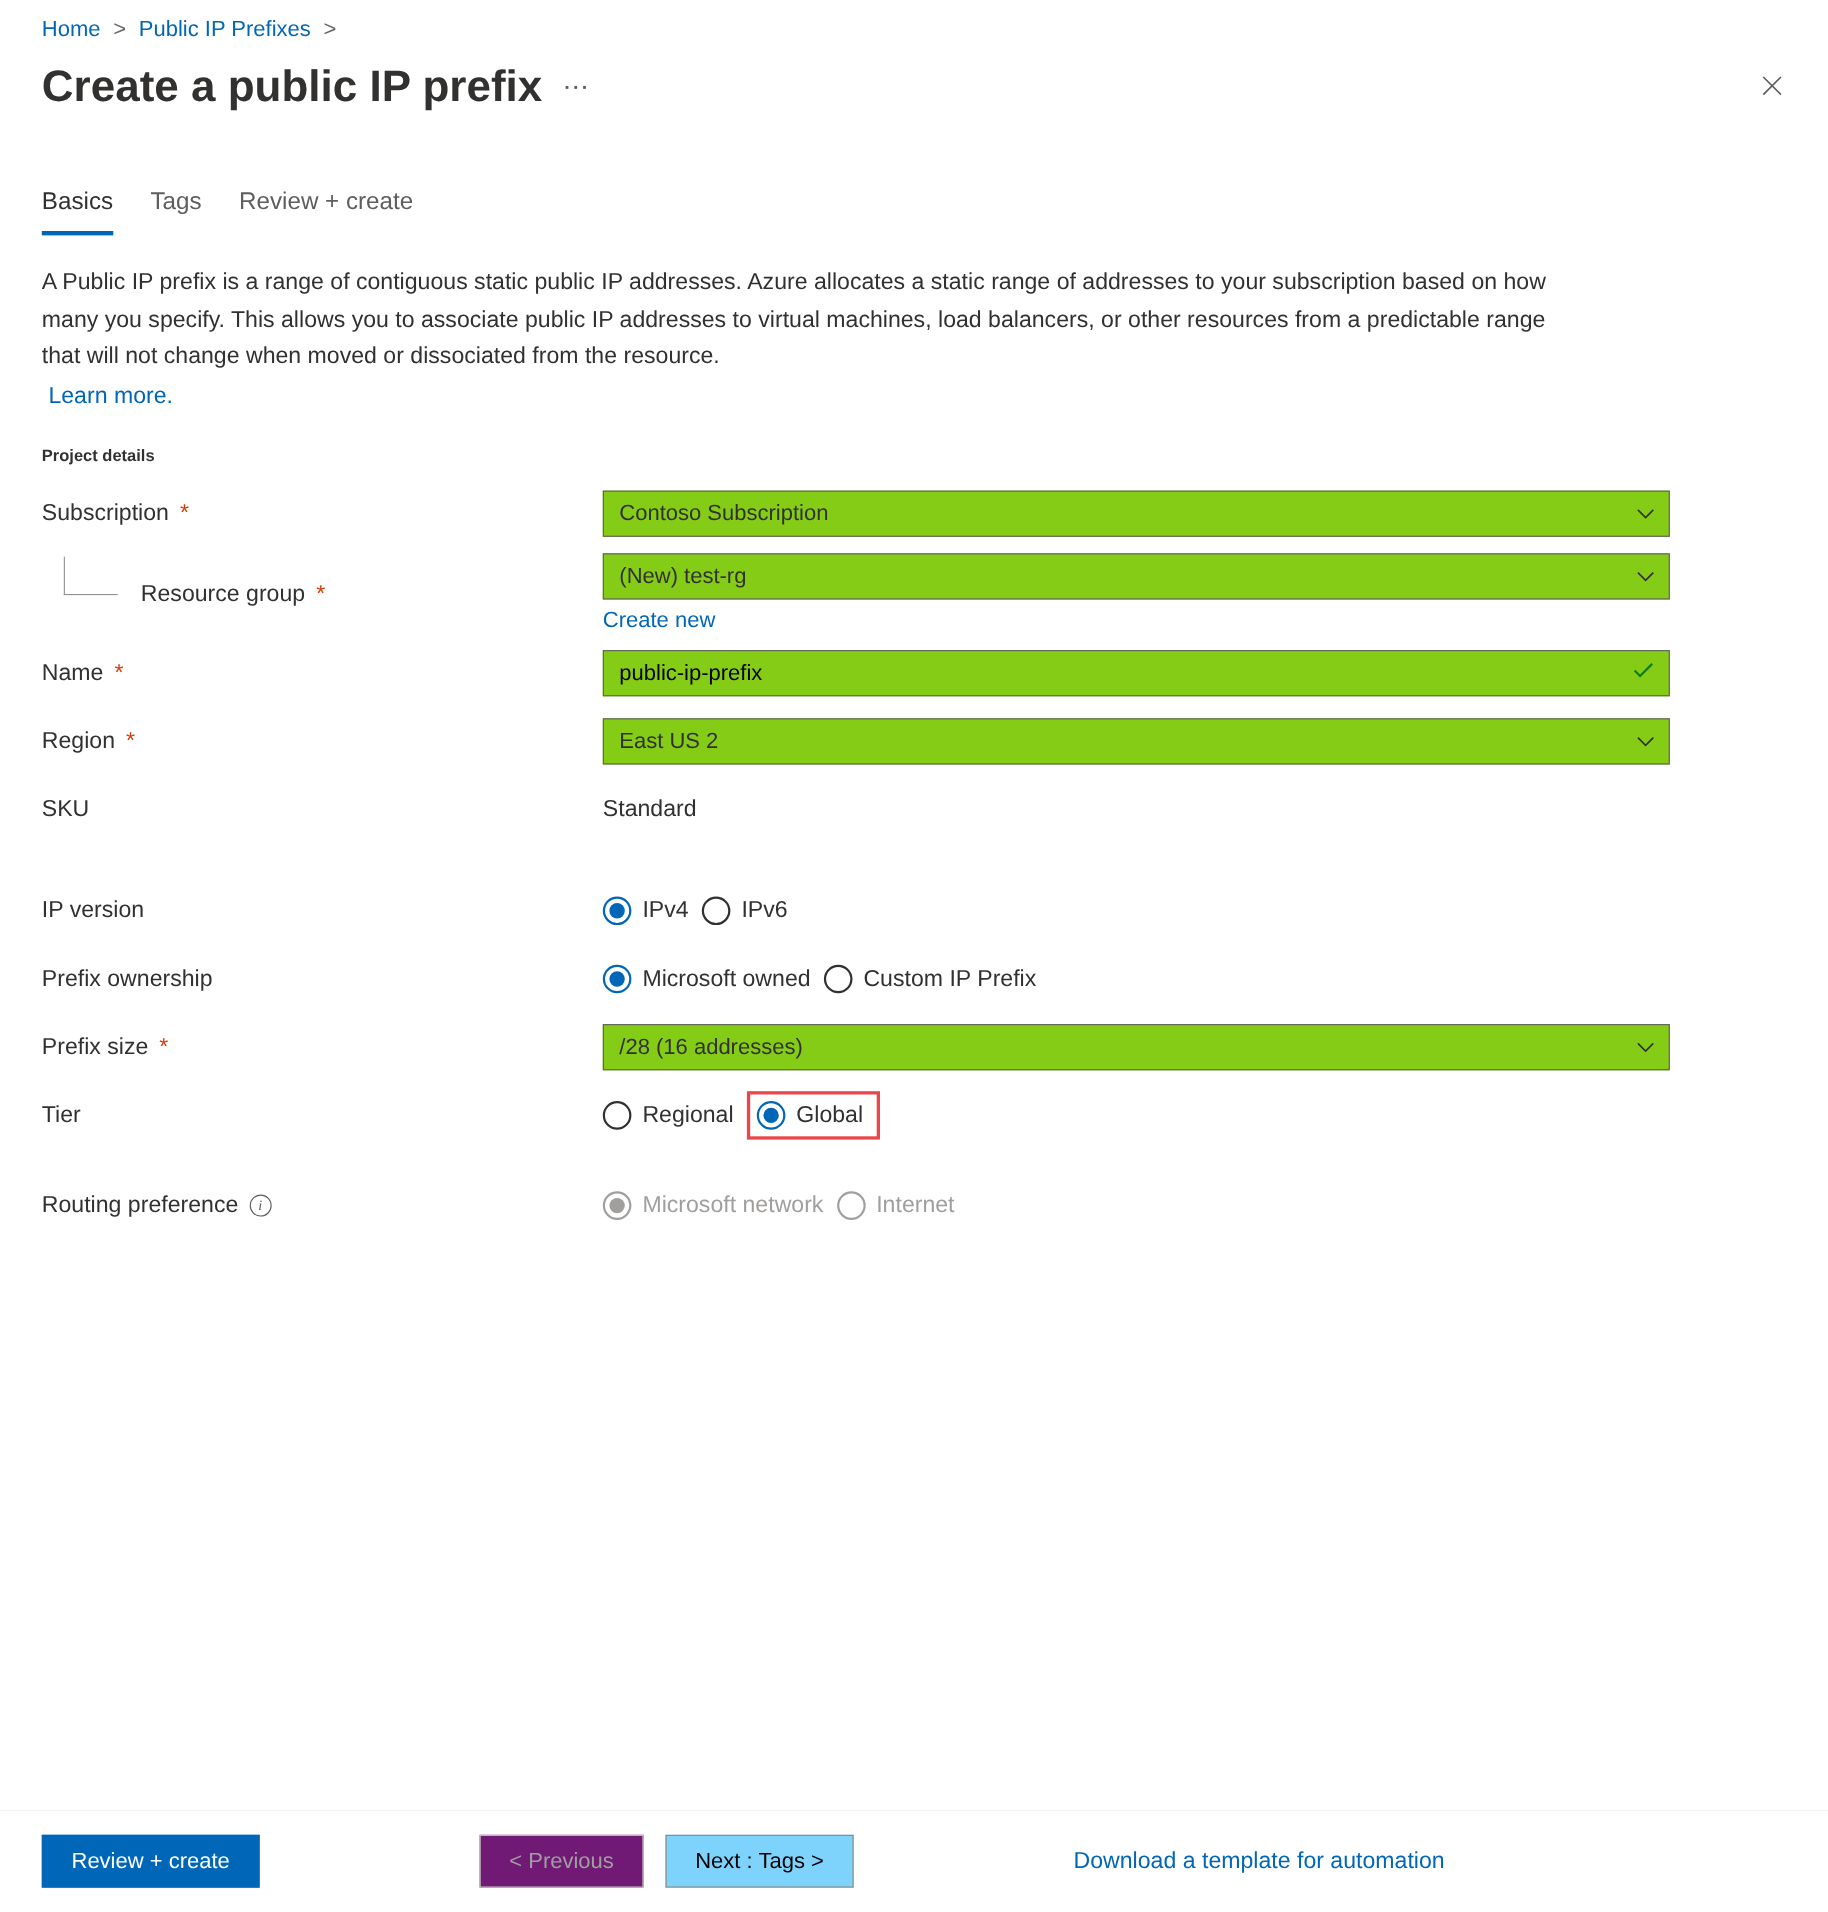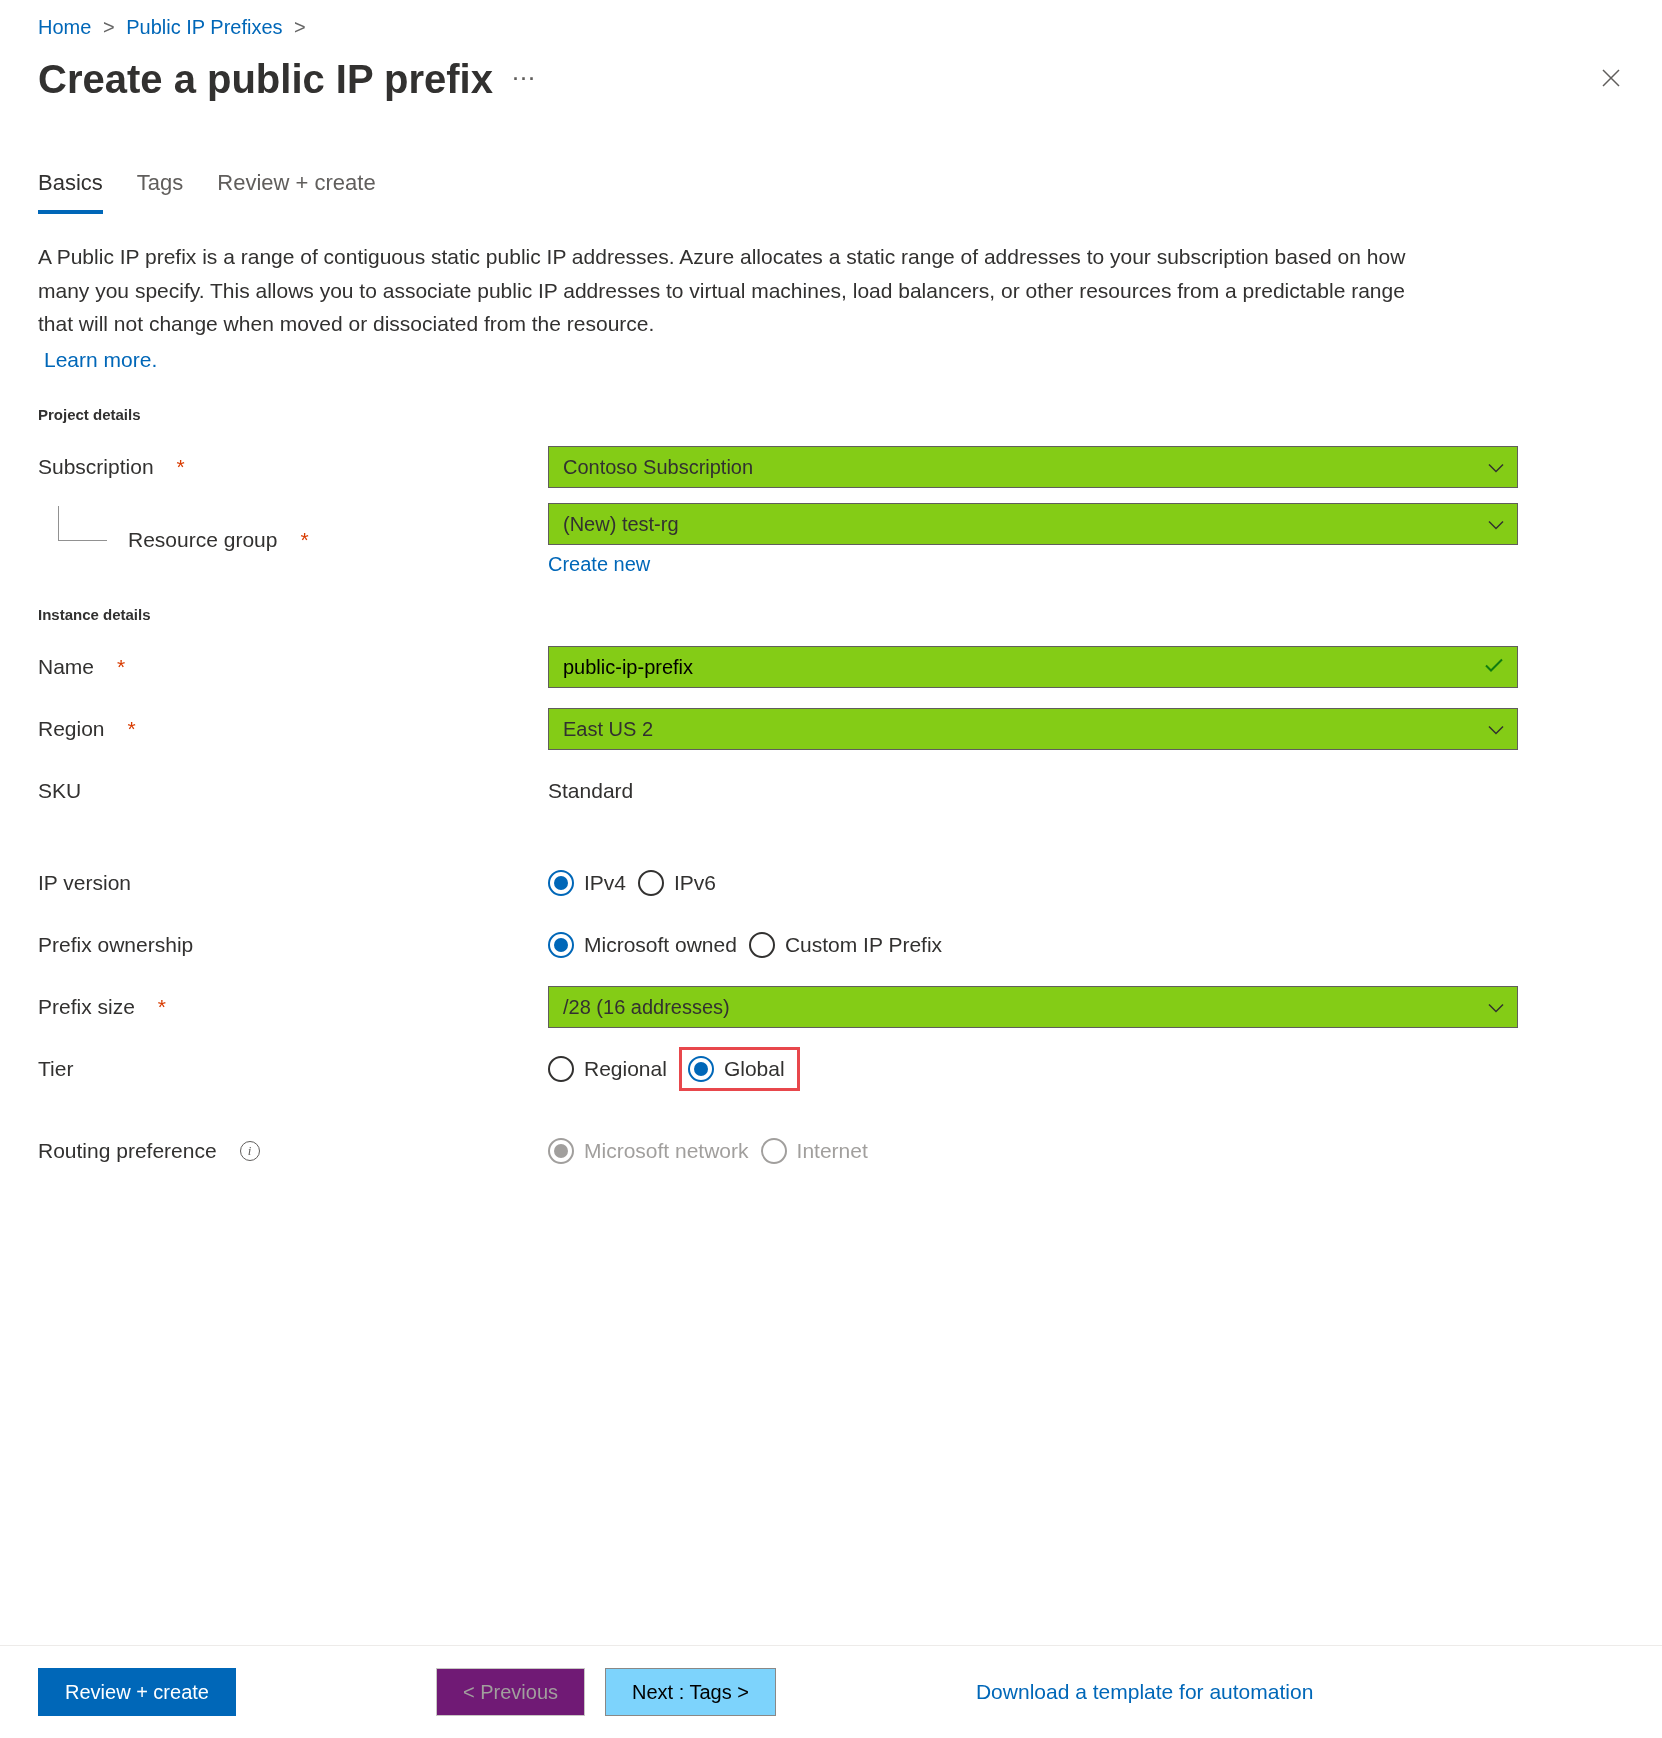--- a/index.html
+++ b/index.html
@@ -70,21 +70,21 @@
     align-items: center;
     margin-bottom: 10px;
     min-height: 52px;
   }
   .label-col {
     width: 510px;
     flex-shrink: 0;
     font-size: 21px;
     display: flex;
     align-items: center;
-    gap: 23px;
+    gap: 10px;
   }
   .req { color: #d83b01; }
   .control-col { flex: 1; max-width: 970px; }
   .select-box, .text-input {
     width: 100%;
     height: 42px;
     border: 1px solid #605e5c;
     padding: 0 40px 0 14px;
     font-size: 20px;
     font-family: inherit;
@@ -282,21 +282,20 @@
         <span class="chev">
           <svg width="16" height="10" viewBox="0 0 16 10">
               <path d="M1 1 L8 8 L15 1" stroke="#323130" stroke-width="1.5" fill="none"></path>
             </svg>
         </span>
       </div>
       <a href="#" class="sub-link">Create new</a>
     </div>
   </div>
 
-  <div class="section-h">Instance details</div>
 
   <div class="form-row">
     <div class="label-col">
       <span>Name</span>
       <span class="req">*</span>
     </div>
     <div class="control-col">
       <div class="select-wrap">
         <input class="text-input" value="public-ip-prefix" style="">
         <span class="check-icon">

